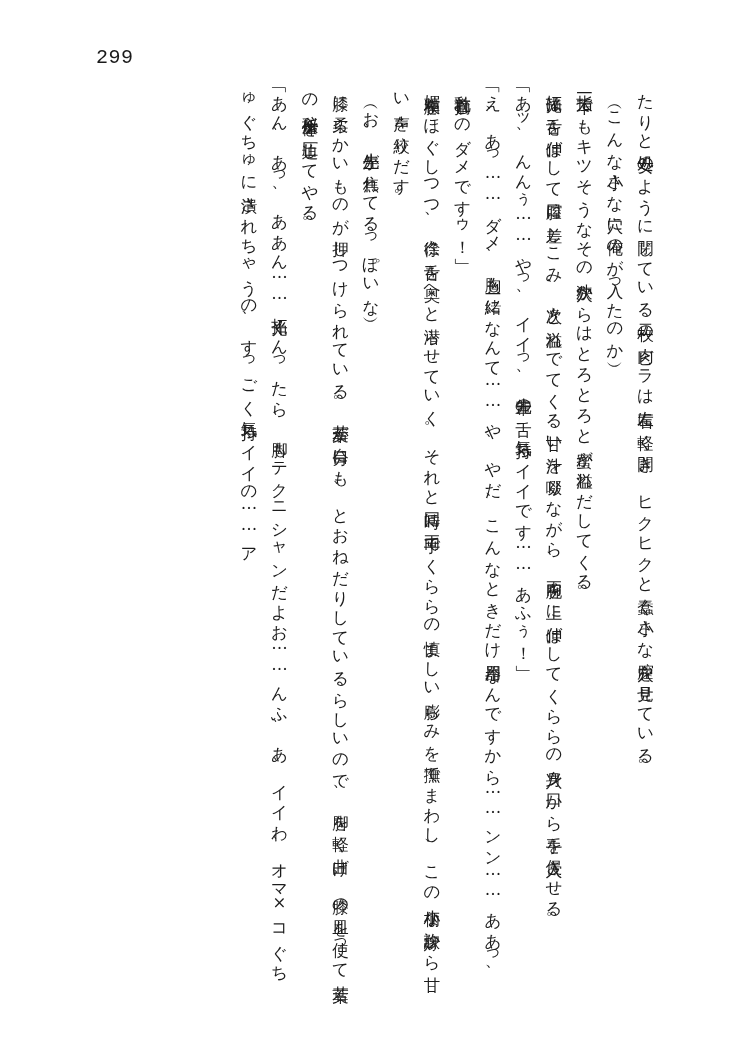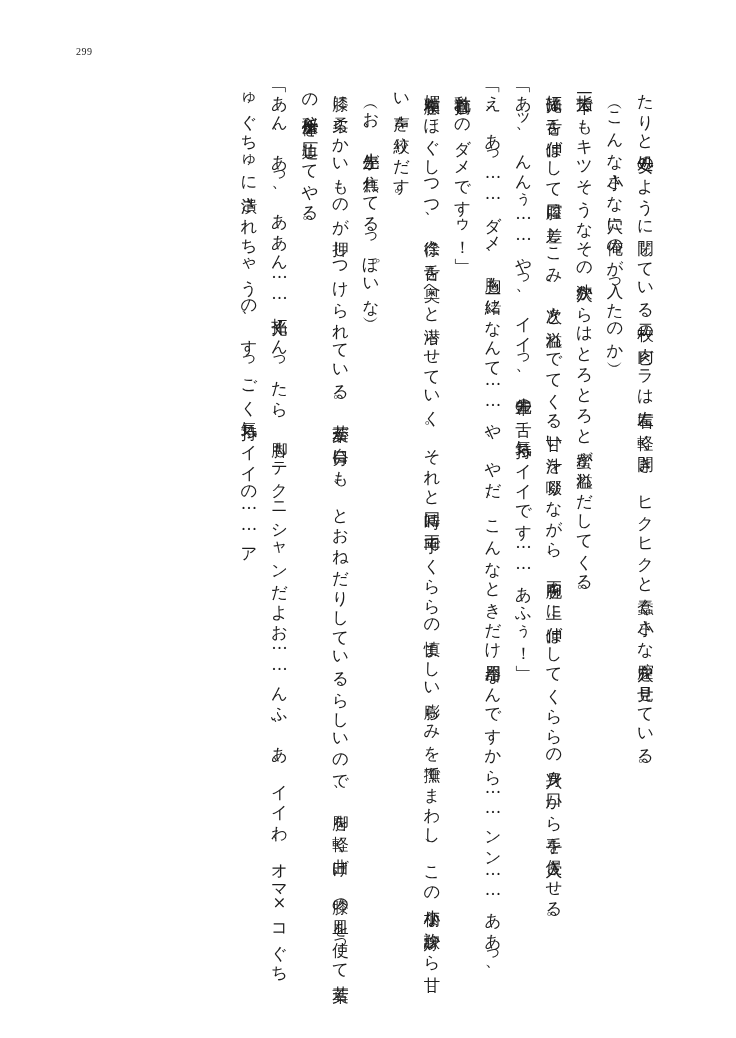--- a/index.html
+++ b/index.html
@@ -13,25 +13,25 @@
   .page {
     position: relative;
     width: 736px;
     height: 1038px;
     background: #ffffff;
     overflow: hidden;
   }
   .page-number {
     position: absolute;
     top: 46px;
-    left: 76px;
-    font-size: 10px;
+    left: 96px;
+    font-size: 20px;
     color: #1a1a1a;
     letter-spacing: 0.5px;
-    font-family: Liberation Serif, serif;
+    font-family: Liberation Mono, monospace;
   }
   .text-block {
     position: absolute;
     top: 82px;
     left: 60px;
     width: 600px;
     height: 900px;
     writing-mode: vertical-rl;
     text-orientation: upright;
     direction: ltr;

